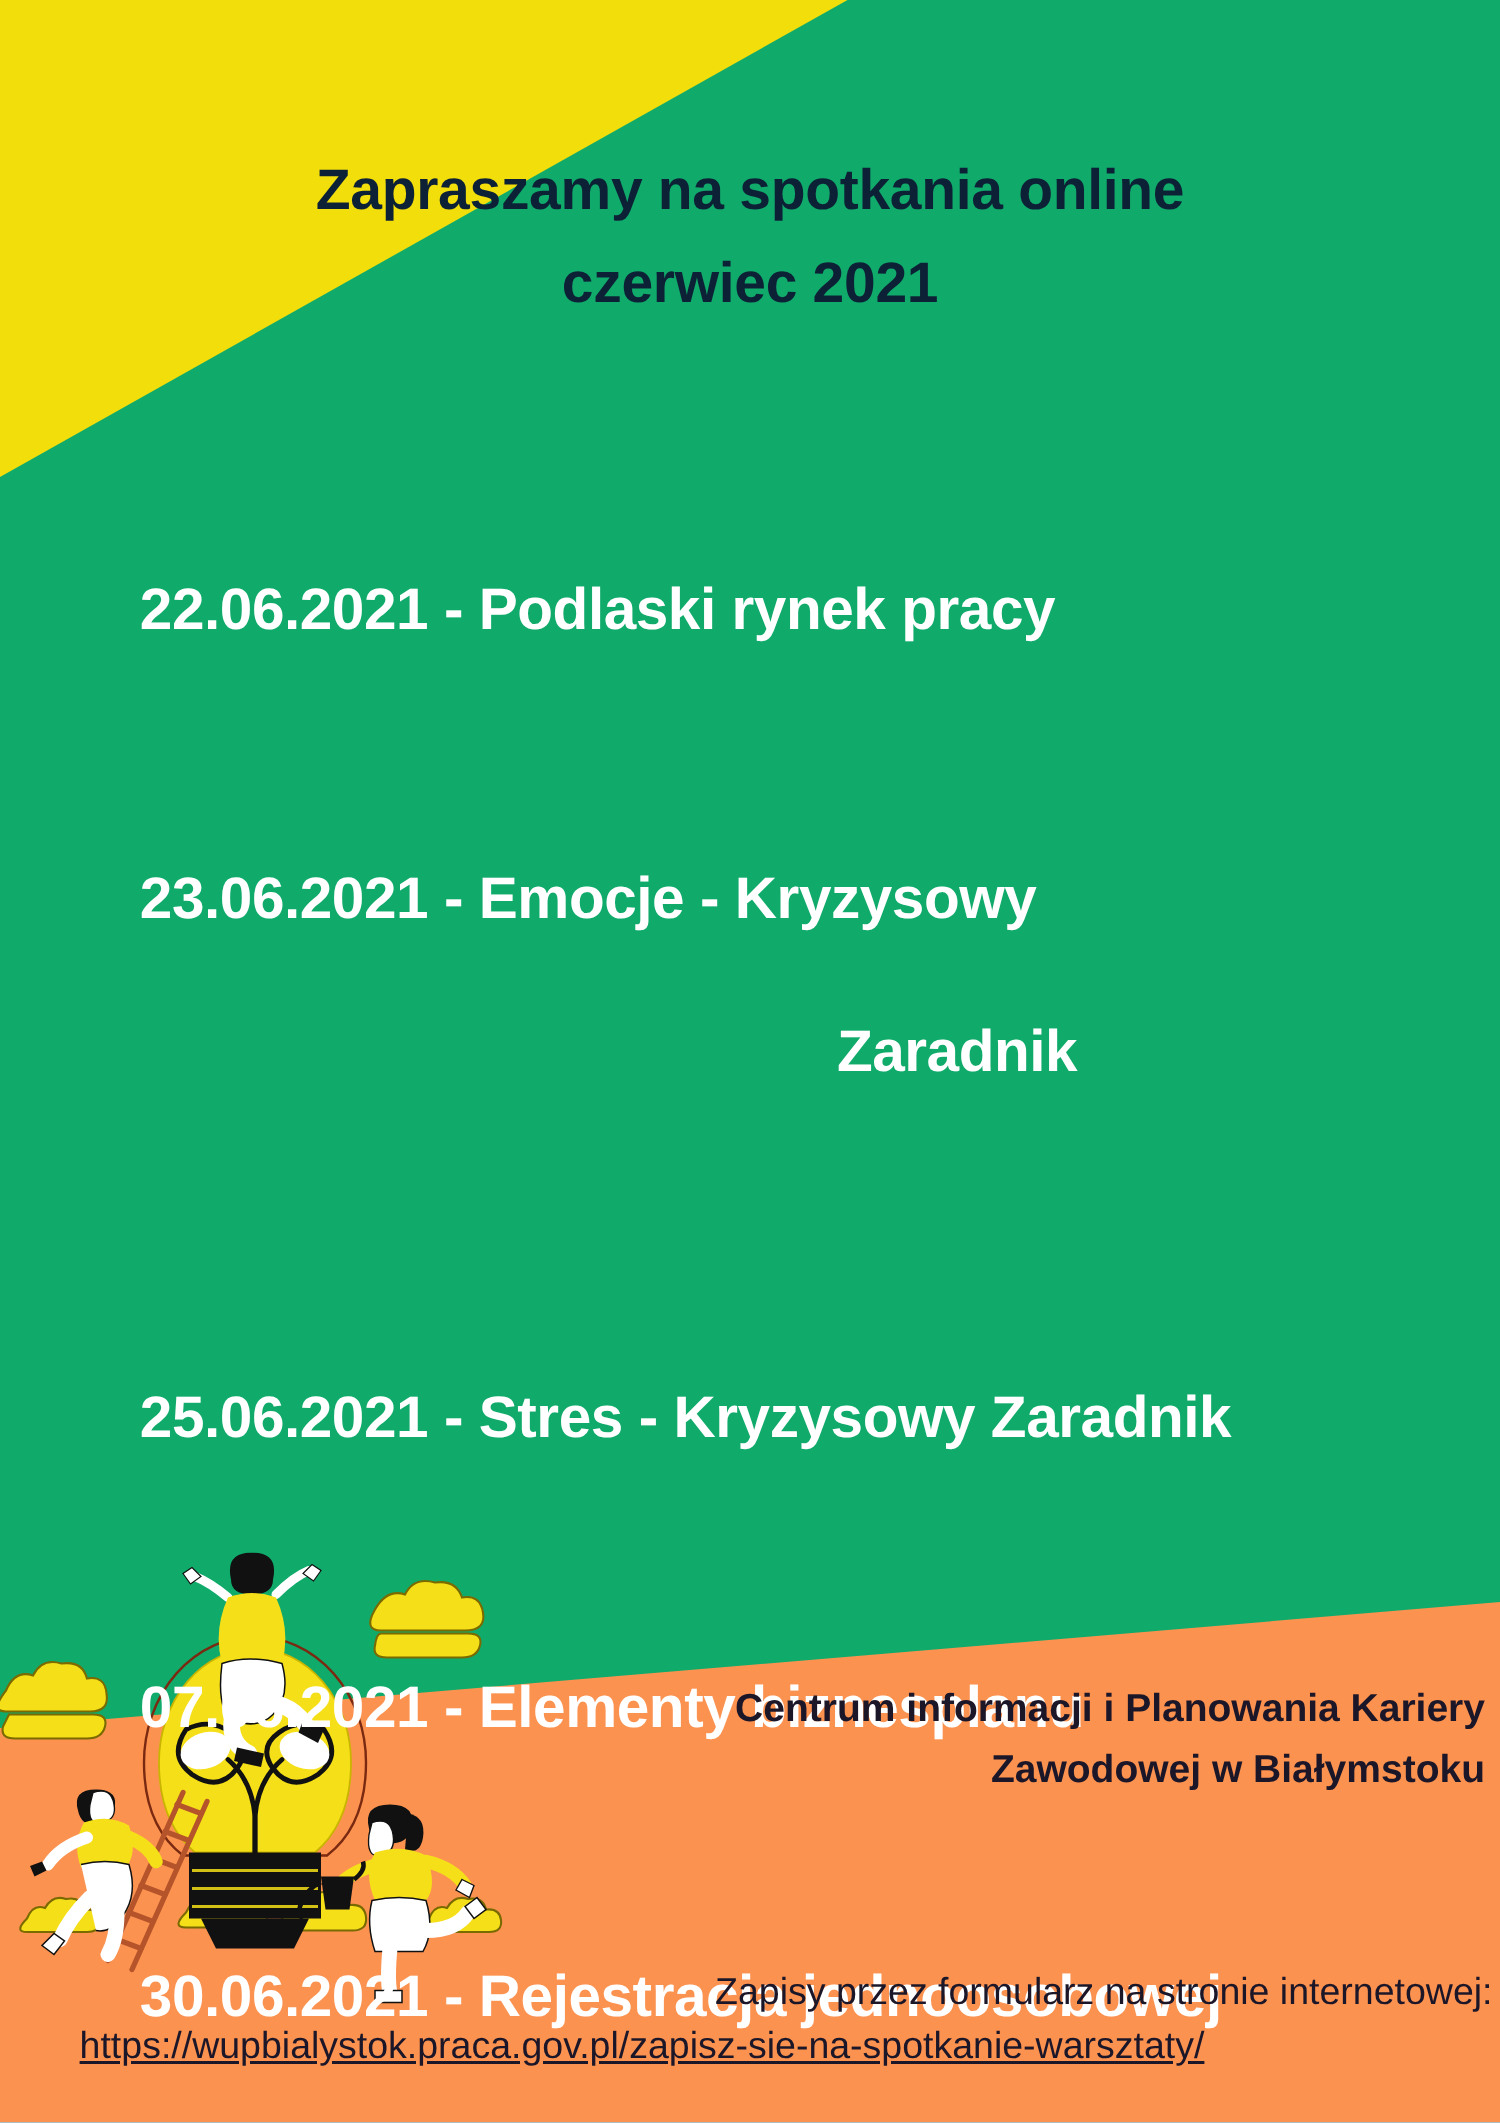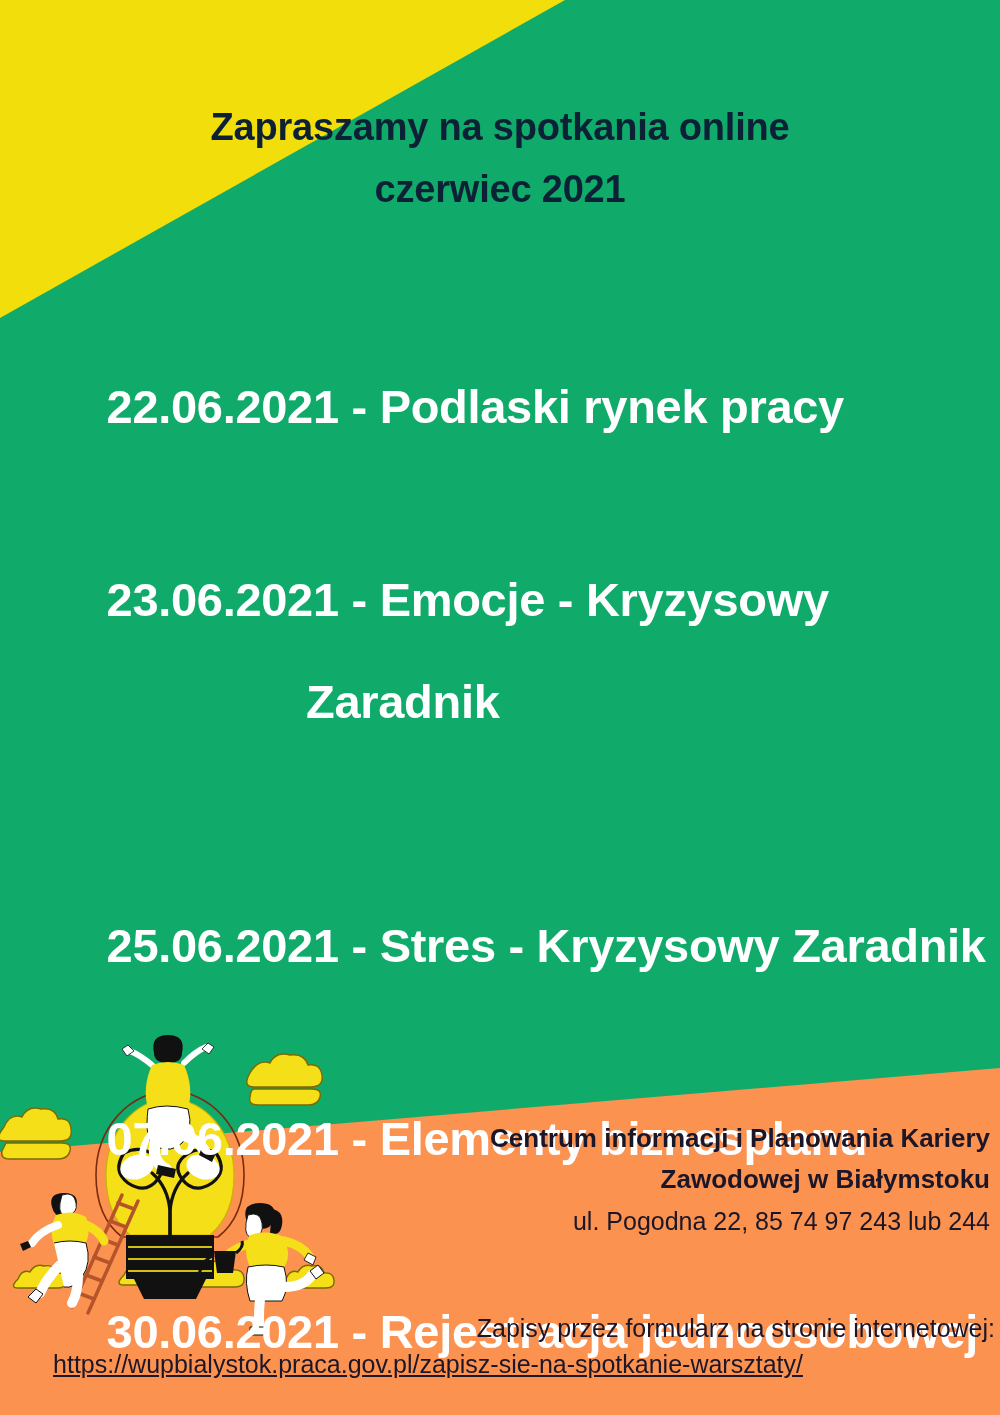--- a/index.html
+++ b/index.html
@@ -44,31 +44,32 @@
   .schedule {
     position: absolute;
     top: 330px;
     left: 30px;
     width: 940px;
     z-index: 5;
   }
   .sched-item {
     color: #FFFFFF;
     font-weight: bold;
-    font-size: 47px;
+    font-size: 39px;
     line-height: 51px;
     letter-spacing: -0.3px;
     margin-bottom: 40px;
     white-space: pre;
   }
   .sched-item:last-child { margin-bottom: 0; }
   .sched-sub {
     display: block;
     padding-left: 276px;
     white-space: pre;
+    text-align: center;
   }
 
   
   .footer-org {
     position: absolute;
     top: 1118px;
     left: 340px;
     width: 650px;
     text-align: right;
     color: #1B1628;
@@ -256,17 +257,16 @@
     <div class="sched-item">
       <span>30.06.2021 - Rejestracja jednoosobowej</span>
       <span class="sched-sub">działalności gospodarczej</span>
     </div>
   </div>
 
   <div class="footer-org">
     <div>Centrum informacji i Planowania Kariery</div>
     <div>Zawodowej w Białymstoku</div>
   </div>
-  <div class="footer-addr">ul. Pogodna 22, 85 74 97 243 lub 244</div>
   <div class="footer-signup">Zapisy przez formularz na stronie internetowej:</div>
   <div class="footer-url">https://wupbialystok.praca.gov.pl/zapisz-sie-na-spotkanie-warsztaty/</div>
 
 </div>
 
 </body></html>

